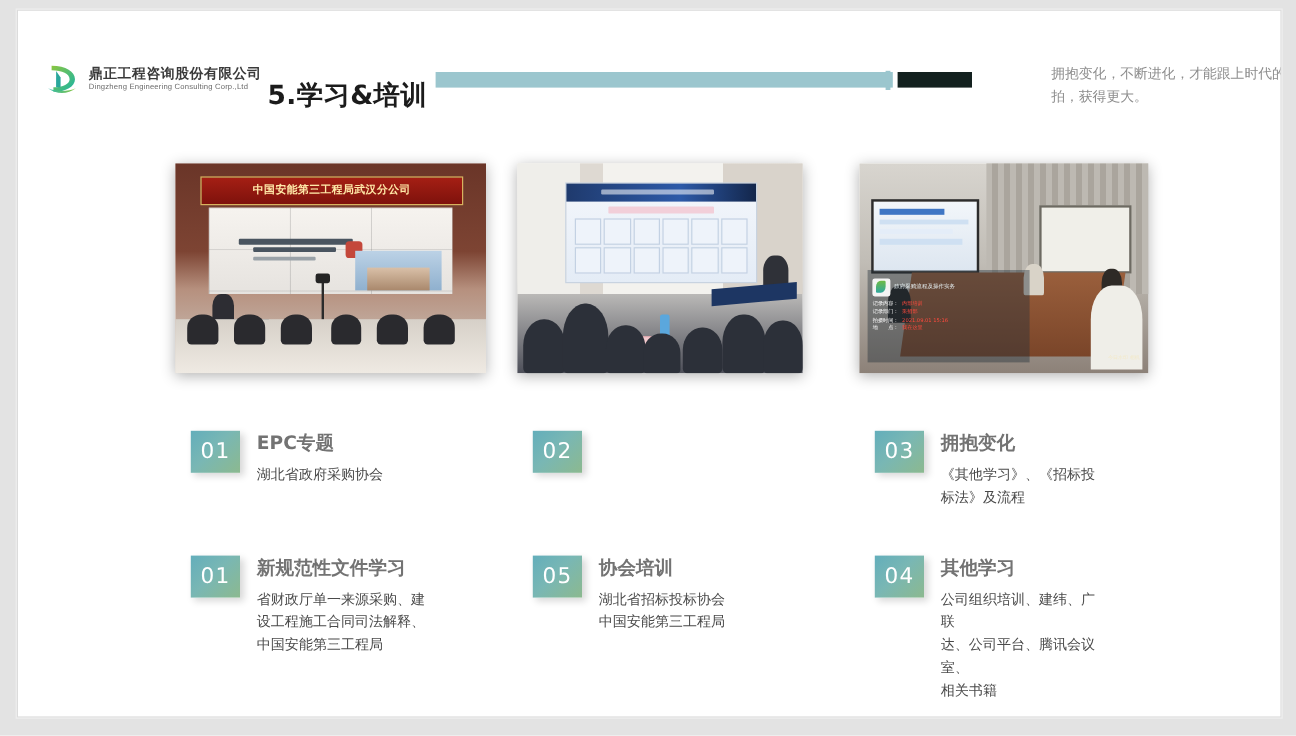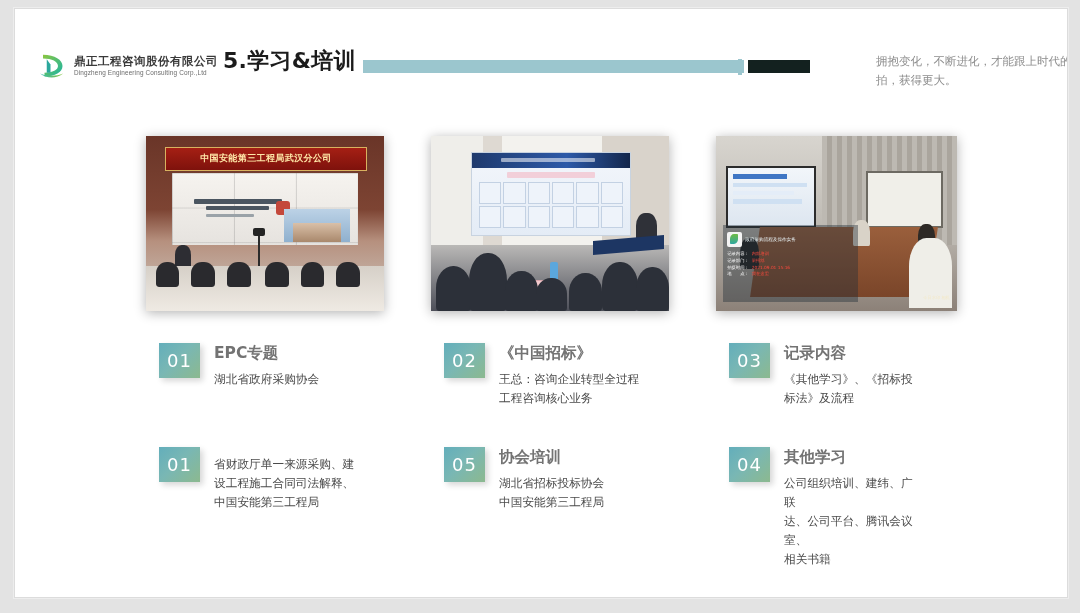--- a/index.html
+++ b/index.html
@@ -19,33 +19,33 @@
   
   .header{position:absolute;left:0;top:34px;width:100%;height:66px;}
 
   .logo-wrap{position:absolute;left:22px;top:8px;display:flex;align-items:center;gap:7px;}
   .logo-mark{width:30px;height:30px;position:relative;flex:none;}
   .logo-text{display:flex;flex-direction:column;line-height:1;}
   .logo-cn{font-size:11.5px;font-weight:bold;color:#3a3a3a;letter-spacing:.5px;white-space:nowrap;
            font-family:"DejaVu Sans",sans-serif;}
   .logo-en{font-size:6.4px;color:#6b6b6b;letter-spacing:.15px;margin-top:3px;white-space:nowrap;}
 
-  .title{position:absolute;left:208px;top:3px;font-size:22px;font-weight:bold;color:#1b1b1b;
+  .title{position:absolute;left:208px;top:22px;font-size:22px;font-weight:bold;color:#1b1b1b;
          letter-spacing:.3px;font-family:"DejaVu Sans",sans-serif;white-space:nowrap;}
   .title-bar{position:absolute;left:348px;top:17px;width:381px;height:13px;background:#9bc6ce;}
   .title-bar-dark{position:absolute;left:733px;top:17px;width:62px;height:13px;background:#13211f;}
 
   .tagline-accent{position:absolute;left:723px;top:16px;width:4px;height:16px;background:#9bc6ce;}
   .tagline{position:absolute;left:861px;top:9px;width:228px;font-size:11.5px;color:#8d8d8d;
            line-height:1.65;font-family:"DejaVu Sans",sans-serif;}
 
   
   .photos{position:absolute;left:0;top:0;width:100%;height:100%;}
   .photo{position:absolute;overflow:hidden;box-shadow:0 2px 11px rgba(0,0,0,.30);}
-  .ph1{left:131px;top:127px;width:238px;height:175px;}
+  .ph1{left:131px;top:127px;width:238px;height:175px;padding-left:21px;}
   .ph2{left:416px;top:127px;width:238px;height:175px;}
   .ph3{left:701px;top:127px;width:241px;height:175px;}
 
   .ph-inner{position:absolute;inset:0;}
 
   
   .p1-bg{position:absolute;inset:0;background:linear-gradient(#6a3528,#7d4433 42%,#b6907e 60%,#cfcbc4 100%);}
   .p1-banner{position:absolute;left:8%;top:6%;width:84%;height:13%;
              background:linear-gradient(#a51f14,#7e120c);border:1px solid #d8b25f;}
   .p1-banner-t{position:absolute;inset:0;display:flex;align-items:center;justify-content:center;
@@ -121,21 +121,21 @@
   .p3-ovl-t{font-size:4.6px;color:#eaf4f6;white-space:nowrap;font-family:"DejaVu Sans",sans-serif;}
   .p3-rows{position:absolute;left:3%;top:34%;width:94%;font-size:4.3px;line-height:1.55;
            font-family:"DejaVu Sans",sans-serif;}
   .p3-rows div{display:flex;gap:3px;white-space:nowrap;}
   .p3-rows .k{color:#fdfdfd;}
   .p3-rows .v{color:#ff4a3d;}
   .p3-wm{position:absolute;right:3%;bottom:6%;font-size:4.2px;color:#f3e9c8;line-height:1.4;text-align:right;
          font-family:"DejaVu Sans",sans-serif;}
 
   
-  .grid{position:absolute;left:0;top:0;width:100%;height:100%;}
+  .grid{position:absolute;left:0;top:16px;width:100%;height:100%;}
   .item{position:absolute;display:flex;gap:14px;align-items:flex-start;}
   .num{width:41px;height:35px;flex:none;
        background:linear-gradient(135deg,#63aebb 0%,#79b7b4 45%,#8cb98f 100%);
        color:#fff;font-size:18px;display:flex;align-items:center;justify-content:center;
        letter-spacing:1px;font-family:"DejaVu Sans",sans-serif;
        box-shadow:3px 3px 6px rgba(0,0,0,.16);}
   .txt{padding-top:1px;}
   .h{font-size:15.5px;font-weight:bold;color:#737373;line-height:1.25;white-space:nowrap;
      font-family:"DejaVu Sans",sans-serif;}
   .d{font-size:11.7px;color:#4a4a4a;line-height:1.62;margin-top:7px;
@@ -309,39 +309,35 @@
     <div class="item r1 c1 w1">
       <div class="num">01</div>
       <div class="txt">
         <div class="h">EPC专题</div>
         <div class="d">湖北省政府采购协会</div>
       </div>
     </div>
 
     <div class="item r1 c2 w2">
       <div class="num">02</div>
-      <div class="txt">
-        <div class="h">《中国招标》</div>
-        <div class="d">王总：咨询企业转型全过程
-        工程咨询核心业务</div>
-      </div>
     </div>
 
     <div class="item r1 c3 w3">
       <div class="num">03</div>
       <div class="txt">
-        <div class="h">记录内容</div>
+        <div class="h">拥抱变化</div>
         <div class="d">《其他学习》、《招标投
 标法》及流程</div>
       </div>
     </div>
 
     <div class="item r2 c1 w1">
       <div class="num">01</div>
       <div class="txt">
+        <div class="h">新规范性文件学习</div>
         <div class="d">省财政厅单一来源采购、建
 设工程施工合同司法解释、
 中国安能第三工程局</div>
       </div>
     </div>
 
     <div class="item r2 c2 w2">
       <div class="num">05</div>
       <div class="txt">
         <div class="h">协会培训</div>

